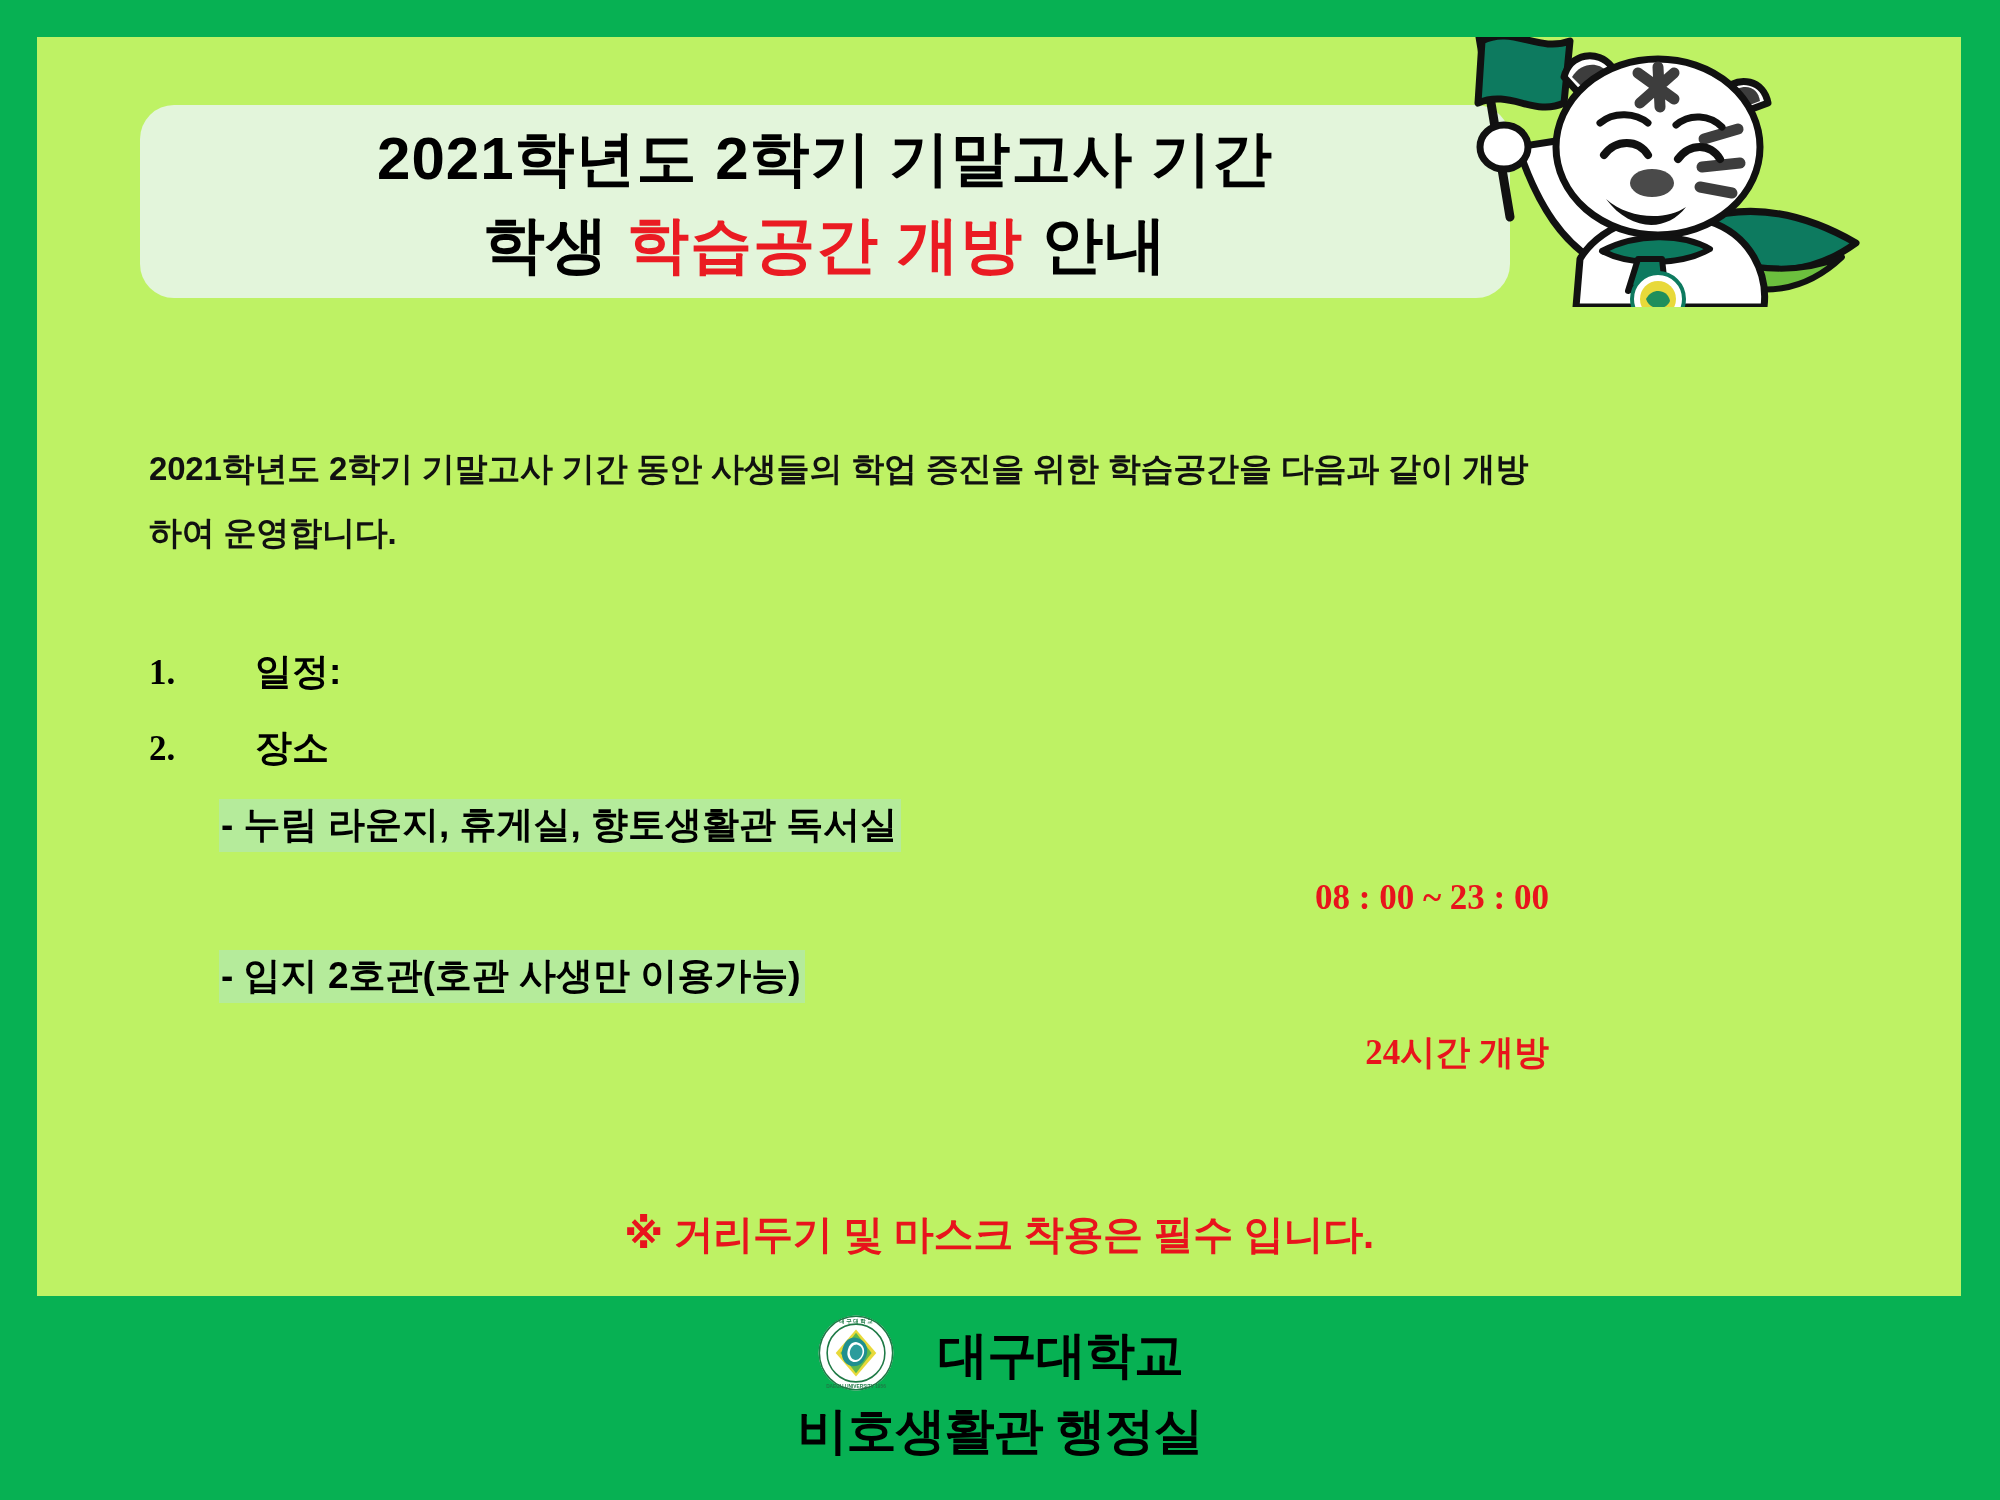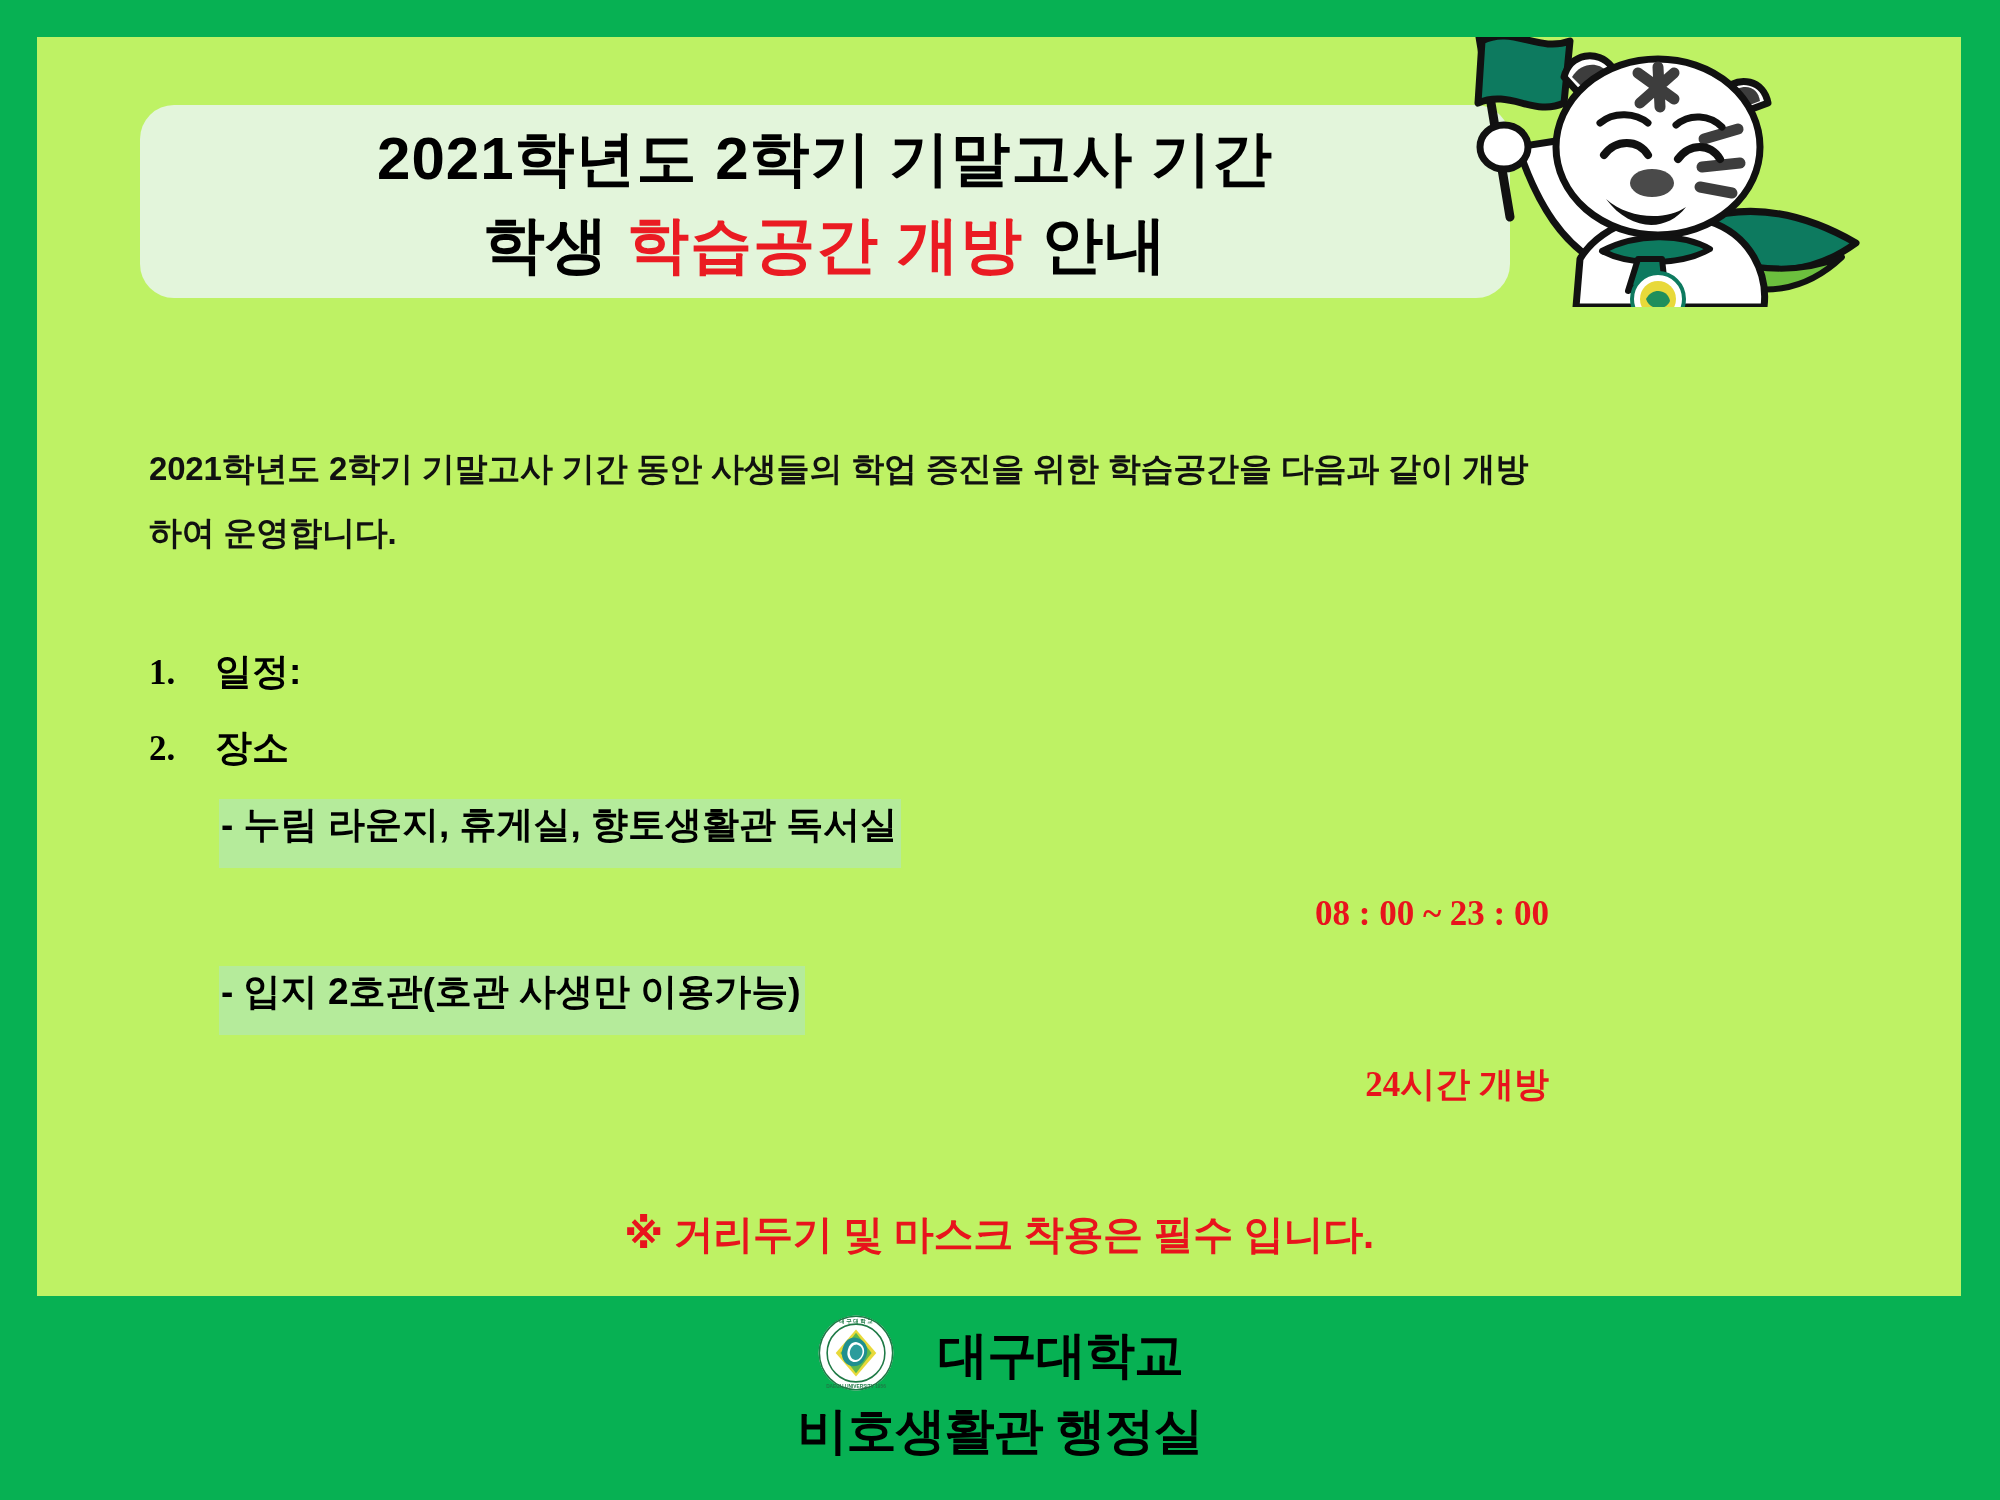--- a/index.html
+++ b/index.html
@@ -113,41 +113,42 @@
     font-size: 35px;
     color: #000000;
     flex: 0 0 66px;
   }
   .li-label {
     font-family: "Liberation Sans", "DejaVu Sans", sans-serif;
     font-size: 37px;
     font-weight: bold;
     color: #000000;
     white-space: nowrap;
+    margin-left: 40px;
   }
   .li-value {
     font-family: "Liberation Serif", "DejaVu Serif", serif;
     font-size: 36px;
     font-weight: bold;
     color: #e8141c;
     margin-left: 10px;
     white-space: nowrap;
   }
 
   .place-block { margin-left: 70px; margin-top: 6px; }
 
   .place-hl {
     display: inline-block;
     background: #b5eb9b;
     font-family: "Liberation Sans", "DejaVu Sans", sans-serif;
     font-weight: bold;
     font-size: 37px;
     line-height: 1.32;
     color: #000000;
-    padding: 2px 4px 18px 2px;
+    padding: 2px 4px 2px 2px;
     margin-bottom: 26px;
     white-space: nowrap;
     text-align: right;
   }
   .place-time {
     display: block;
     margin-left: 22px;
     margin-bottom: 32px;
     font-family: "Liberation Serif", "DejaVu Serif", serif;
     font-weight: bold;

